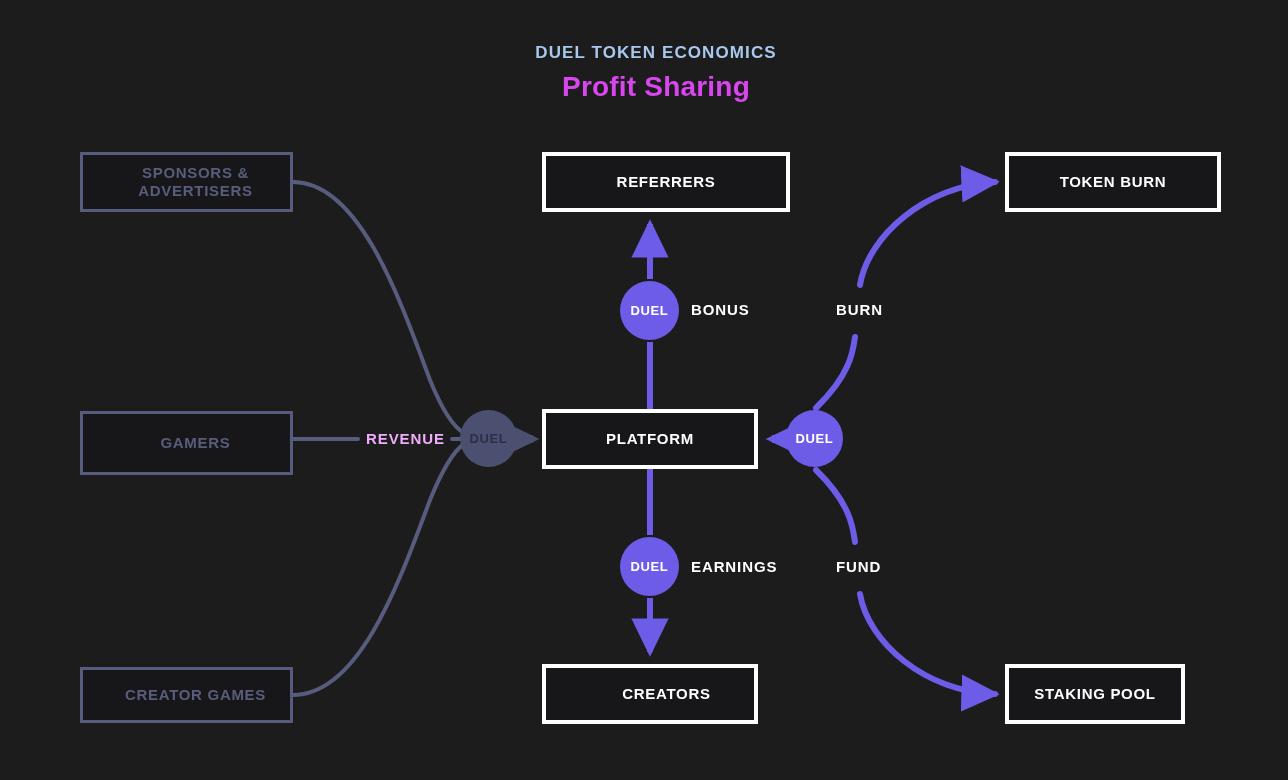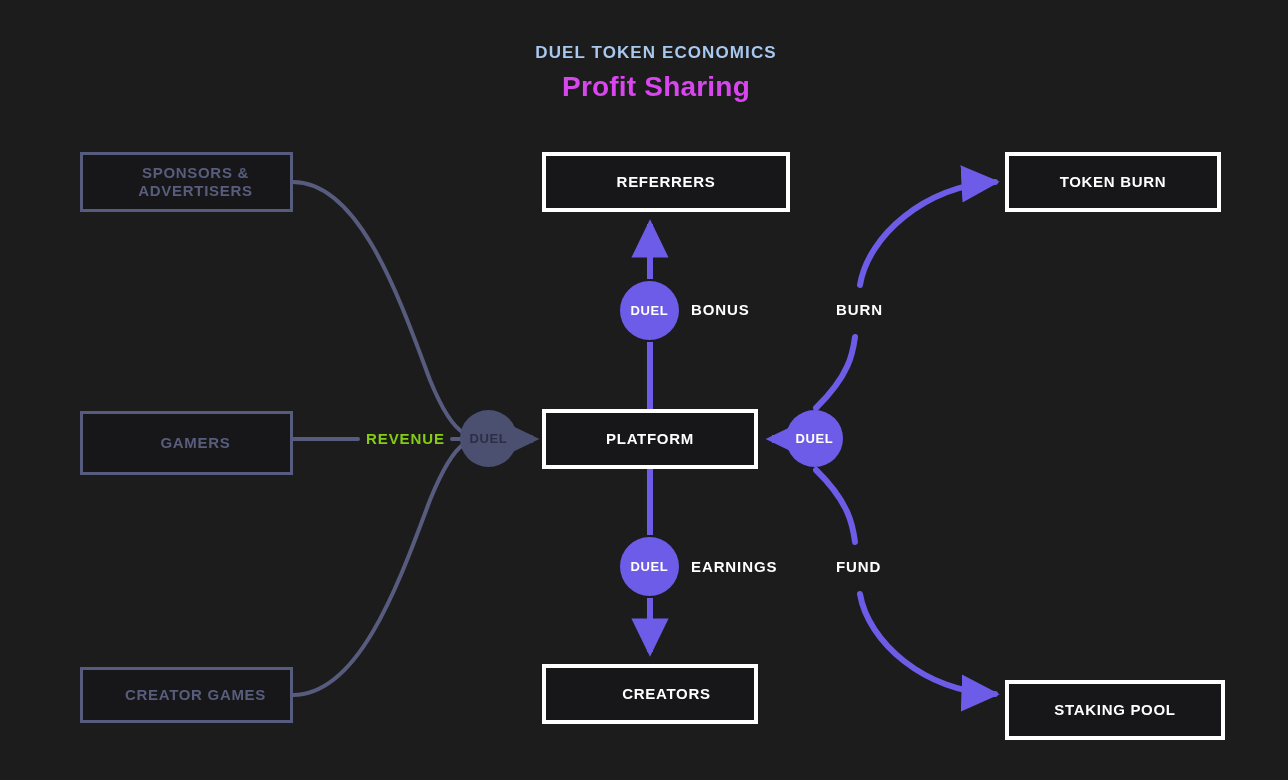--- a/index.html
+++ b/index.html
@@ -81,21 +81,21 @@
 
   #node-sponsors   { left: 80px;  top: 152px; width: 213px; height: 60px; }
   #node-gamers     { left: 80px;  top: 411px; width: 213px; height: 64px; }
   #node-creatorgames { left: 80px; top: 667px; width: 213px; height: 56px; }
 
   #node-referrers  { left: 542px; top: 152px; width: 248px; height: 60px; }
   #node-platform   { left: 542px; top: 409px; width: 216px; height: 60px; }
   #node-creators   { left: 542px; top: 664px; width: 216px; height: 60px; padding-left: 33px; }
 
   #node-tokenburn  { left: 1005px; top: 152px; width: 216px; height: 60px; }
-  #node-stakingpool{ left: 1005px; top: 664px; width: 220px; height: 60px; margin-top: 16px; }
+  #node-stakingpool{ left: 1005px; top: 664px; width: 180px; height: 60px; }
 
   
   .token {
     position: absolute;
     border-radius: 50%;
     display: flex;
     align-items: center;
     justify-content: center;
     font-size: 13px;
     font-weight: bold;
@@ -117,21 +117,21 @@
 
   
   .edge-label {
     position: absolute;
     font-size: 15px;
     font-weight: bold;
     letter-spacing: 0.9px;
     white-space: nowrap;
   }
   .edge-label.light  { color: #ffffff; }
-  .edge-label.muted  { color: #84cc16; }
+  .edge-label.muted  { color: #f0abfc; }
 
   #label-bonus    { left: 691px; top: 301px; }
   #label-earnings { left: 691px; top: 558px; }
   #label-revenue  { left: 366px; top: 430px; }
   #label-burn     { left: 836px; top: 301px; }
   #label-fund     { left: 836px; top: 558px; }
 </style>
 </head>
 <body>
 

